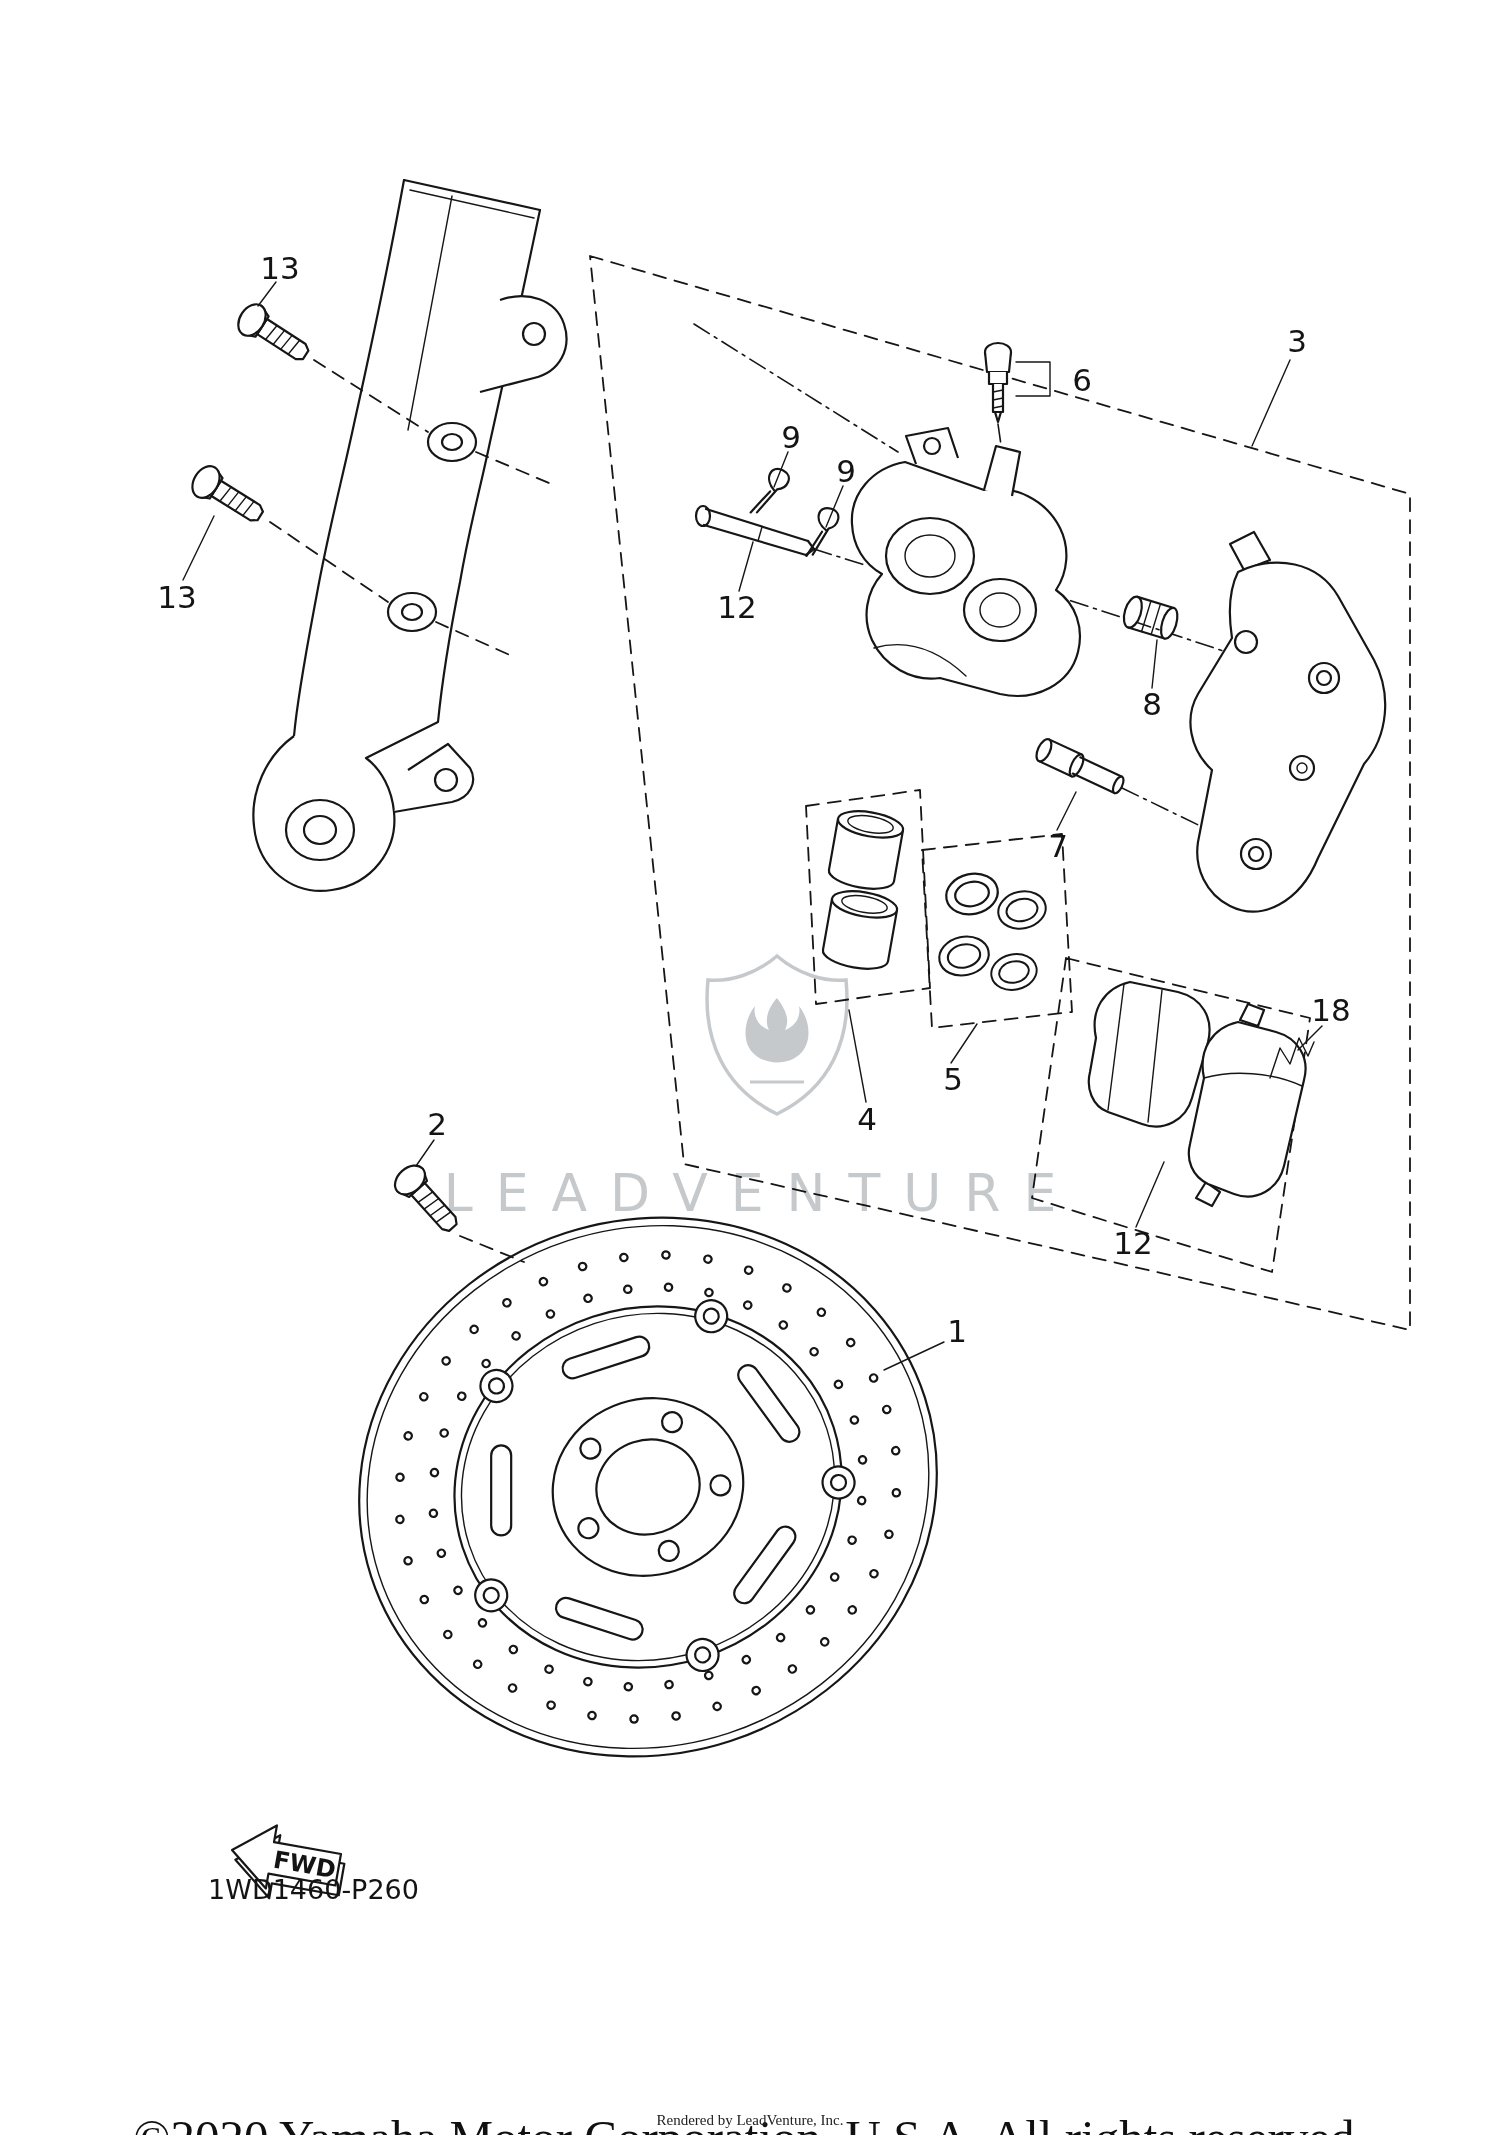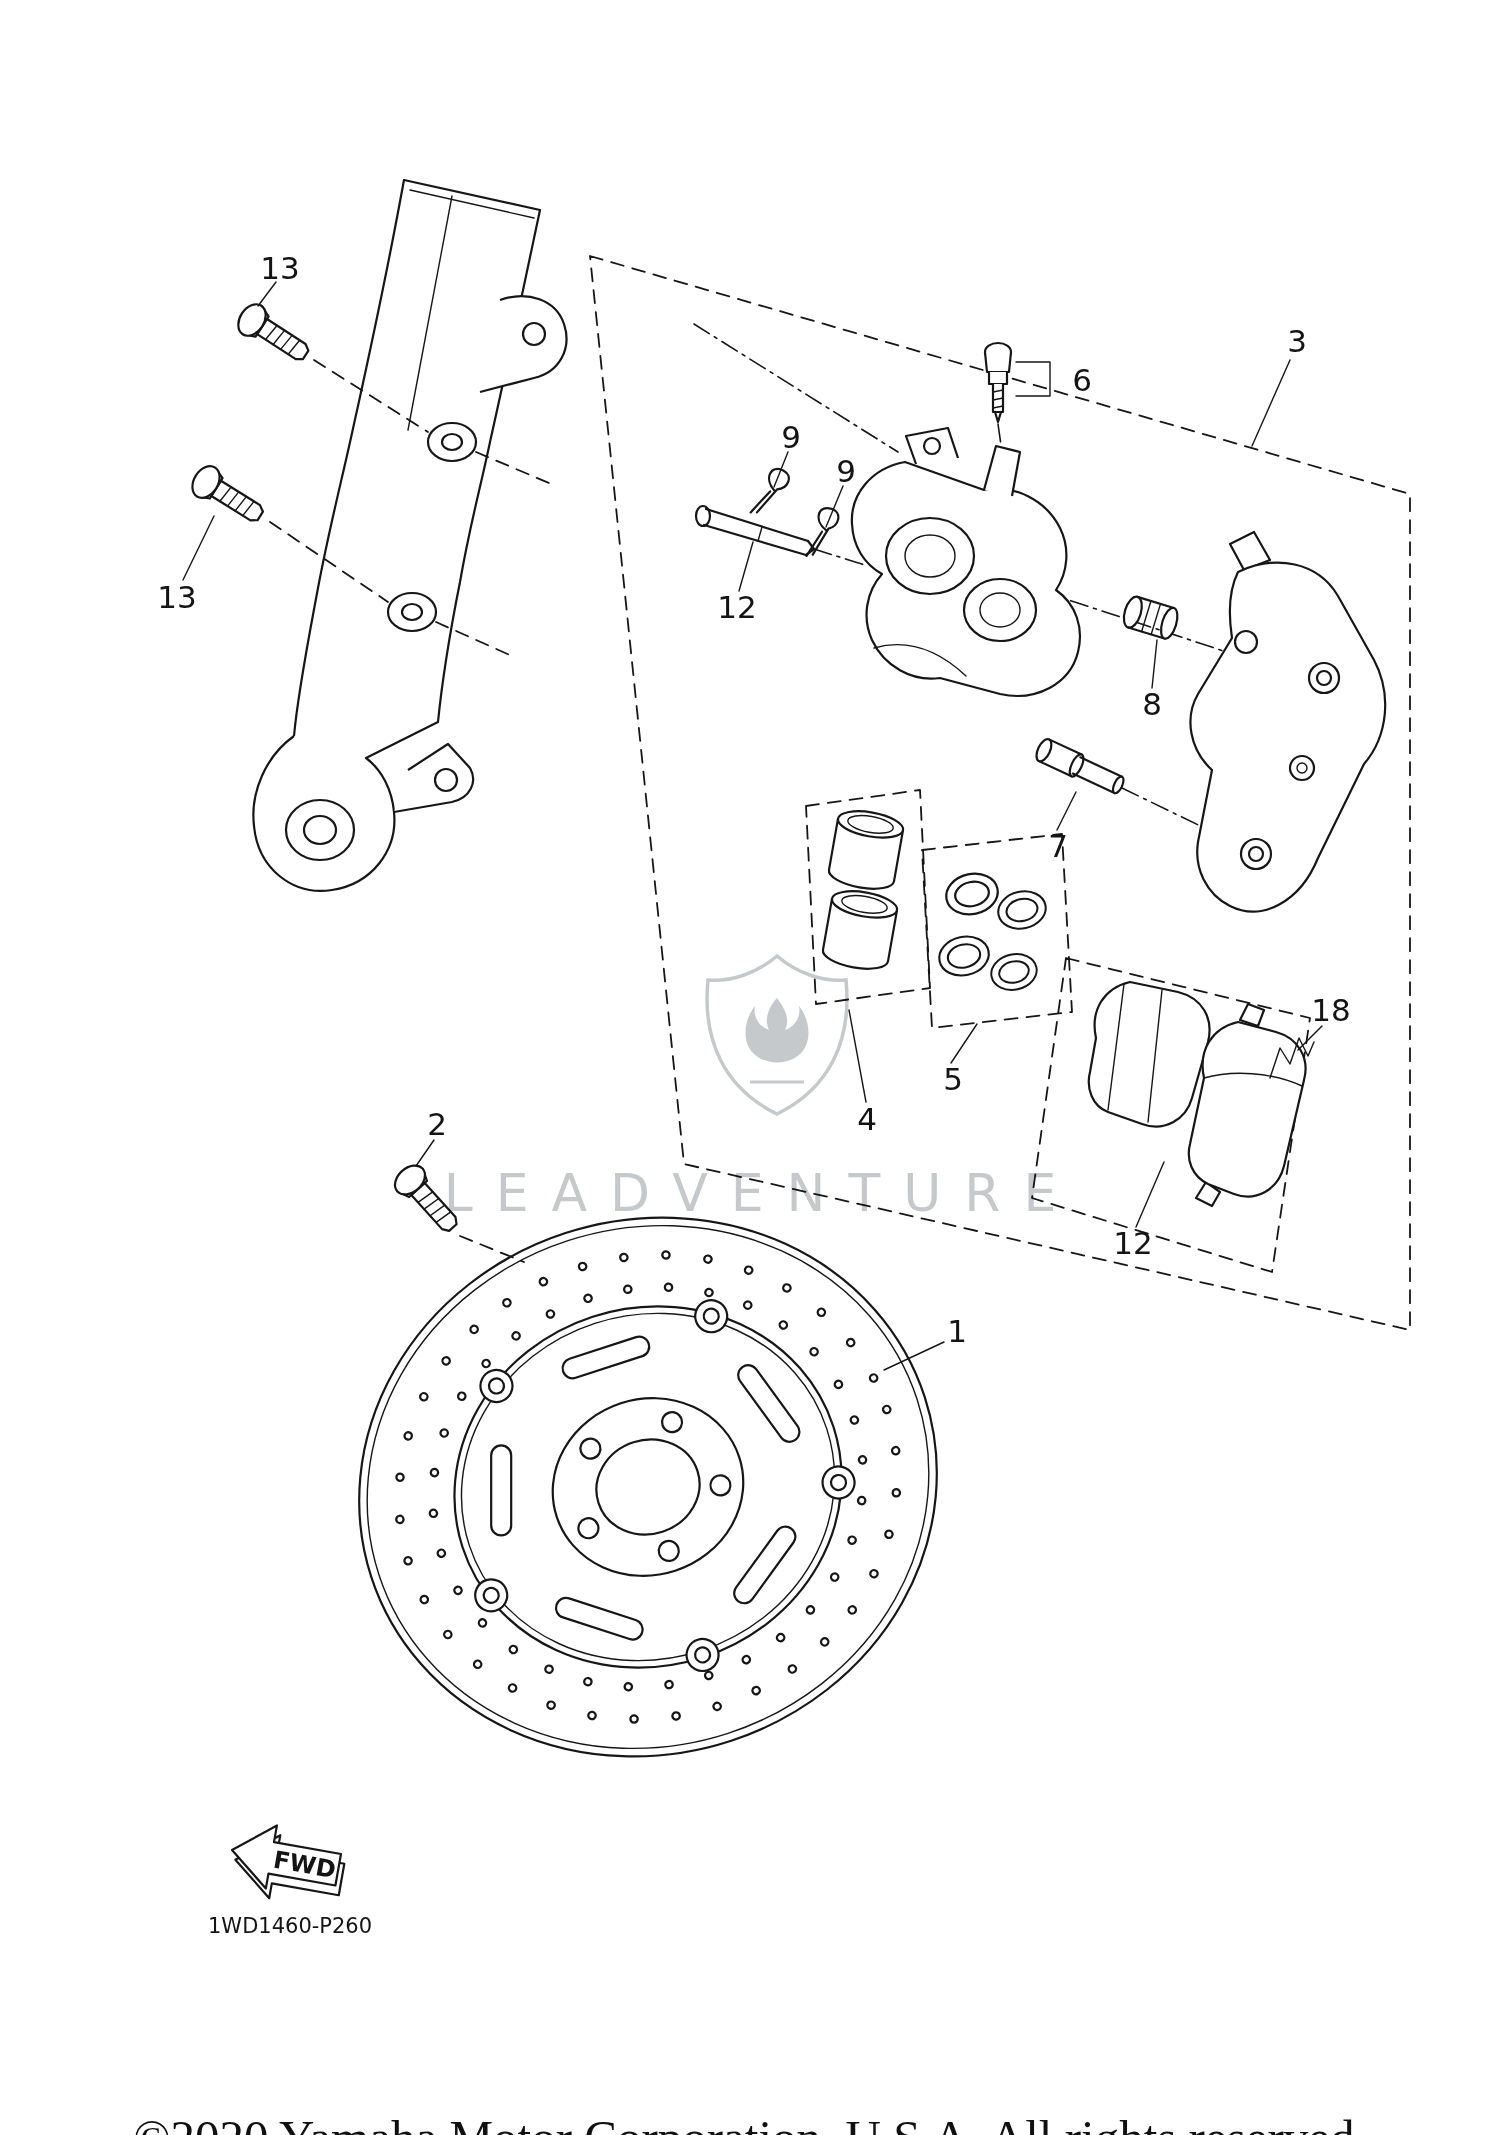--- a/index.html
+++ b/index.html
@@ -12,21 +12,21 @@
   .thin { stroke-width:1.4; }
   .dash { stroke-dasharray:13 9; stroke-width:1.8; }
   .dashdot { stroke-dasharray:18 6 3 6; stroke-width:1.6; }
 
   .holes-o,.holes-i { fill:none; stroke:#161616; stroke-width:9.5; stroke-linecap:round; }
   .holes-o-w,.holes-i-w { fill:none; stroke:#fff; stroke-width:5; stroke-linecap:round; }
   .holes-o,.holes-o-w { stroke-dasharray:0.1 42.1; }
   .holes-i,.holes-i-w { stroke-dasharray:0.1 40.7; }
 
   .callout { position:absolute; transform:translate(-50%,-50%); font-size:31px; color:#141414; z-index:3; }
-  #part-code { position:absolute; left:208px; top:1874px; font-size:21px; color:#141414; z-index:3;margin-top:40px; }
+  #part-code { position:absolute; left:208px; top:1874px; font-size:27px; color:#141414; z-index:3; }
   #wm-text { position:absolute; left:50%; top:1163px; transform:translateX(-50%); padding-left:23px;
              font-size:52px; letter-spacing:23px; color:#c6c9cc; white-space:nowrap;
              mix-blend-mode:multiply; z-index:2; }
   #copyright { position:absolute; left:0; top:2062px; width:100%; text-align:center;
                font-family:"Liberation Serif",serif; font-size:49px; color:#101010; z-index:3;margin-top:47px; }
   #rendered-by { position:absolute; left:0; top:2112px; width:100%; text-align:center;
                  font-family:"Liberation Serif",serif; font-size:15px; color:#222; z-index:3; }
 </style>
 </head>
 <body>
@@ -279,13 +279,14 @@
   <div class="callout" style="left:867px;top:1119px">4</div>
   <div class="callout" style="left:953px;top:1079px">5</div>
   <div class="callout" style="left:1133px;top:1243px">12</div>
   <div class="callout" style="left:1331px;top:1010px">18</div>
   <div class="callout" style="left:437px;top:1124px">2</div>
   <div class="callout" style="left:957px;top:1331px">1</div>
 
   <div id="part-code">1WD1460-P260</div>
   <div id="wm-text">LEADVENTURE</div>
   <div id="copyright">©2020 Yamaha Motor Corporation, U.S.A. All rights reserved.</div>
+  <div id="rendered-by">Rendered by LeadVenture, Inc.</div>
 </div>
 
 </body></html>

